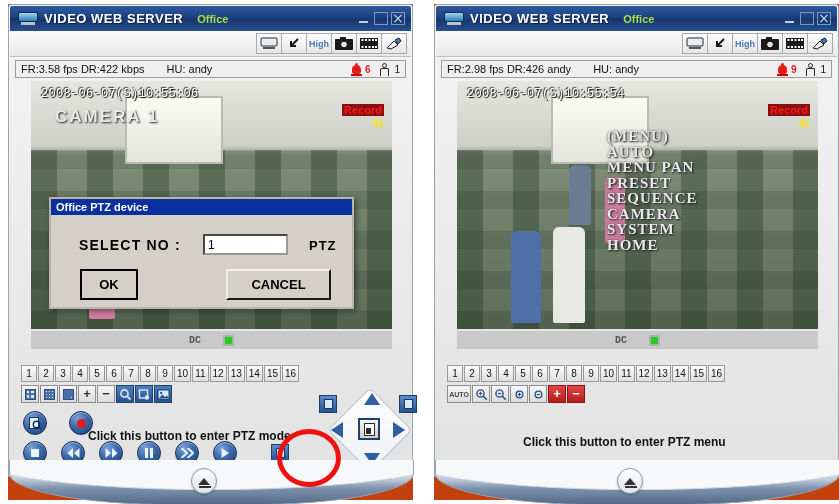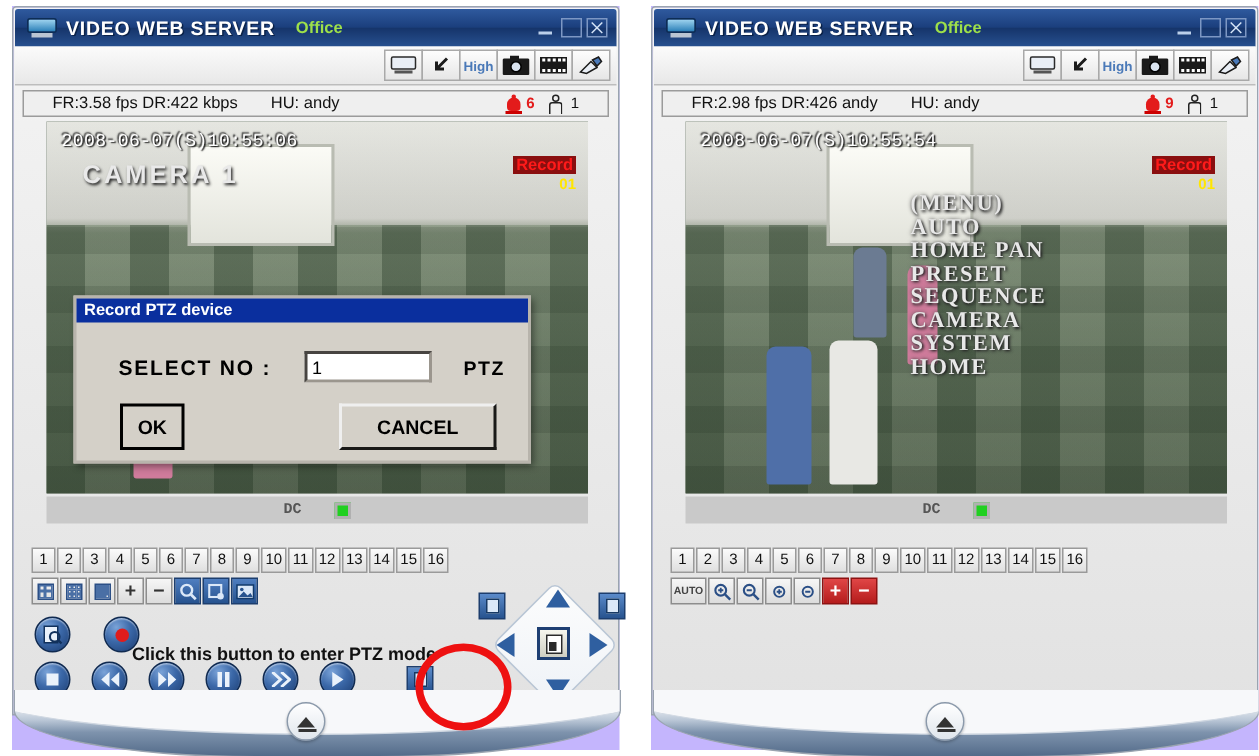--- a/index.html
+++ b/index.html
@@ -8,21 +8,21 @@
     width: 839px; height: 504px;
     background: #ffffff;
     font-family: "Liberation Sans", sans-serif;
     overflow: hidden;
   }
   .stage { position: relative; width: 839px; height: 504px; background:#fff; }
 
   
   .vws-window {
     position: absolute; top: 4px; width: 405px; height: 496px;
-    background: #c4b5fd;
+    background: #c2410c;
   }
   .vws-window.left  { left: 8px; }
   .vws-window.right { left: 434px; }
 
   .win-outer {
     position: absolute; left:0; top:0; width:405px; height:473px;
     background: linear-gradient(#f4f4f4, #e2e2e2);
     border: 1px solid #9aa4b0;
     border-radius: 3px 3px 0 0;
   }
@@ -73,21 +73,21 @@
     width:26px; height:21px; margin-left:-1px;
     border:1px solid #a9a9a9; background:linear-gradient(#fdfdfd,#e6e6e6);
     display:flex; align-items:center; justify-content:center;
     font-size:9px; color:#2a4f86; position:relative;
   }
 
   
   .statusbar {
     position:absolute; left:6px; top:55px; right:6px; height:18px;
     border:1px solid #9b9b9b; background:#efefef;
-    display:flex; align-items:center; font-size:11px; color:#111; padding:0 19px;justify-content:space-between;
+    display:flex; align-items:center; font-size:11px; color:#111; padding:0 5px;justify-content:space-between;
   }
   .sb-fr { white-space:nowrap; }
   .sb-hu { margin-left:22px; white-space:nowrap; }
   .sb-right { margin-left:auto; display:flex; align-items:center; gap:3px; }
   .bell { width:11px; height:13px; position:relative; }
   .bell .b { position:absolute; left:1px; top:2px; width:9px; height:9px; background:#e31b1b; border-radius:5px 5px 3px 3px;}
   .bell .t { position:absolute; left:4px; top:0px; width:3px; height:3px; background:#e31b1b; border-radius:50%;}
   .bell .cl{ position:absolute; left:0px; top:11px; width:11px; height:2px; background:#c00;}
   .cnt-red { color:#e31b1b; font-size:10px; font-weight:bold; }
   .usr { width:13px; height:13px; position:relative; margin-left:5px;}
@@ -281,21 +281,21 @@
   }
   .dlg-ptz{
     position:absolute; left:258px; top:23px; font-size:13px; font-weight:bold; letter-spacing:1px;
   }
   .dlg-btn{
     position:absolute; height:31px; background:#d4d0c8;
     border:2px outset #efefef; border-right-color:#6e6a63; border-bottom-color:#6e6a63;
     font-size:13px; font-weight:bold; display:flex; align-items:center; justify-content:center;
     color:#000;
   }
-  .dlg-btn.ok{ left:29px; top:54px; width:43px; border:2px solid #000; }
+  .dlg-btn.ok{ left:29px; top:54px; width:58px; border:2px solid #000; }
   .dlg-btn.cancel{ left:175px; top:54px; width:105px; }
 </style>
 </head>
 <body>
 
 <div class="stage">
 
   <div class="vws-window left">
     <div class="win-outer">
 
@@ -557,21 +557,21 @@
         <div class="curve"></div>
       </div>
       <div class="eject">
         <span class="tri"></span>
           <span class="bar"></span>
       </div>
 
       <div class="redcircle l"></div>
 
       <div class="dlg">
-        <div class="dlg-title">Record PTZ device</div>
+        <div class="dlg-title">Office PTZ device</div>
         <div class="dlg-body">
           <div class="dlg-lbl">SELECT NO :</div>
           <div class="dlg-input" placeholder="">1</div>
           <div class="dlg-ptz">PTZ</div>
           <div class="dlg-btn ok">OK</div>
           <div class="dlg-btn cancel">CANCEL</div>
         </div>
       </div>
 
     </div>
@@ -666,21 +666,21 @@
         <div class="vid-person" style="left:148px;top:96px;width:20px;height:66px;background:#cf7b9b;"></div>
         <div class="vid-person" style="left:112px;top:84px;width:22px;height:60px;background:#6b7b92;"></div>
         <div class="ts">2008-06-07(S)10:55:54</div>
         <div class="rec-badge">
           <span class="r1">Record</span>
           <span class="r2">01</span>
         </div>
         <div class="osd-menu">
           <div>(MENU)</div>
           <div>AUTO</div>
-          <div>HOME PAN</div>
+          <div>MENU PAN</div>
           <div>PRESET</div>
           <div>SEQUENCE</div>
           <div>CAMERA</div>
           <div>SYSTEM</div>
           <div>HOME</div>
         </div>
       </div>
 
       <div class="dcrow">
         <span class="dc-lbl">DC</span>
@@ -737,20 +737,21 @@
             </svg>
         </div>
         <div class="fnbtn red">
           <span style="font-size:13px;line-height:10px;">+</span>
         </div>
         <div class="fnbtn red">
           <span style="font-size:13px;line-height:10px;">−</span>
         </div>
       </div>
 
+      <div class="ptzhint right">Click this button to enter PTZ menu</div>
 
       <div class="basebezel">
         <div class="curve"></div>
       </div>
       <div class="eject">
         <span class="tri"></span>
           <span class="bar"></span>
       </div>
 
     </div>

